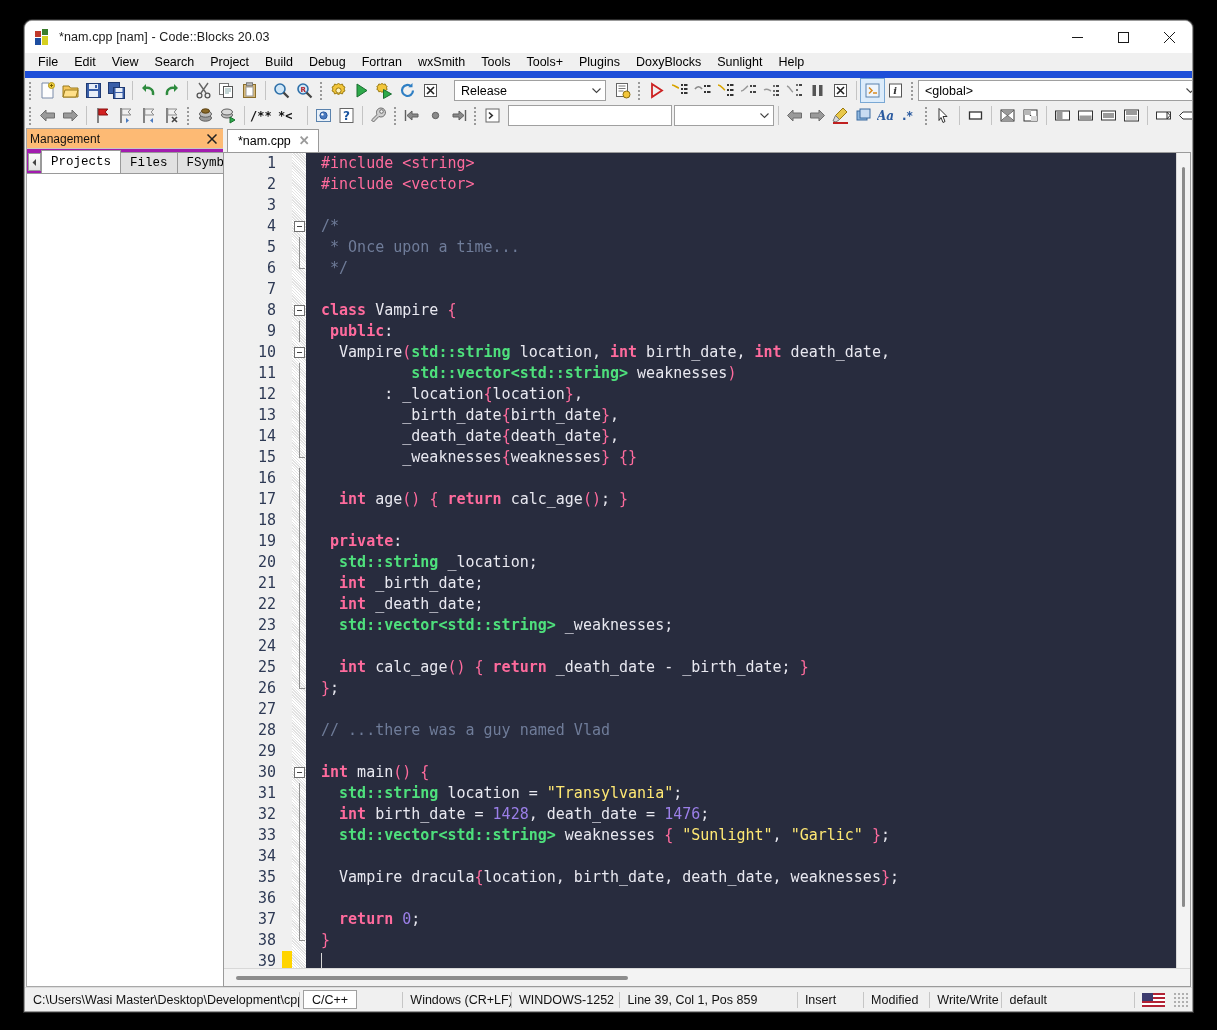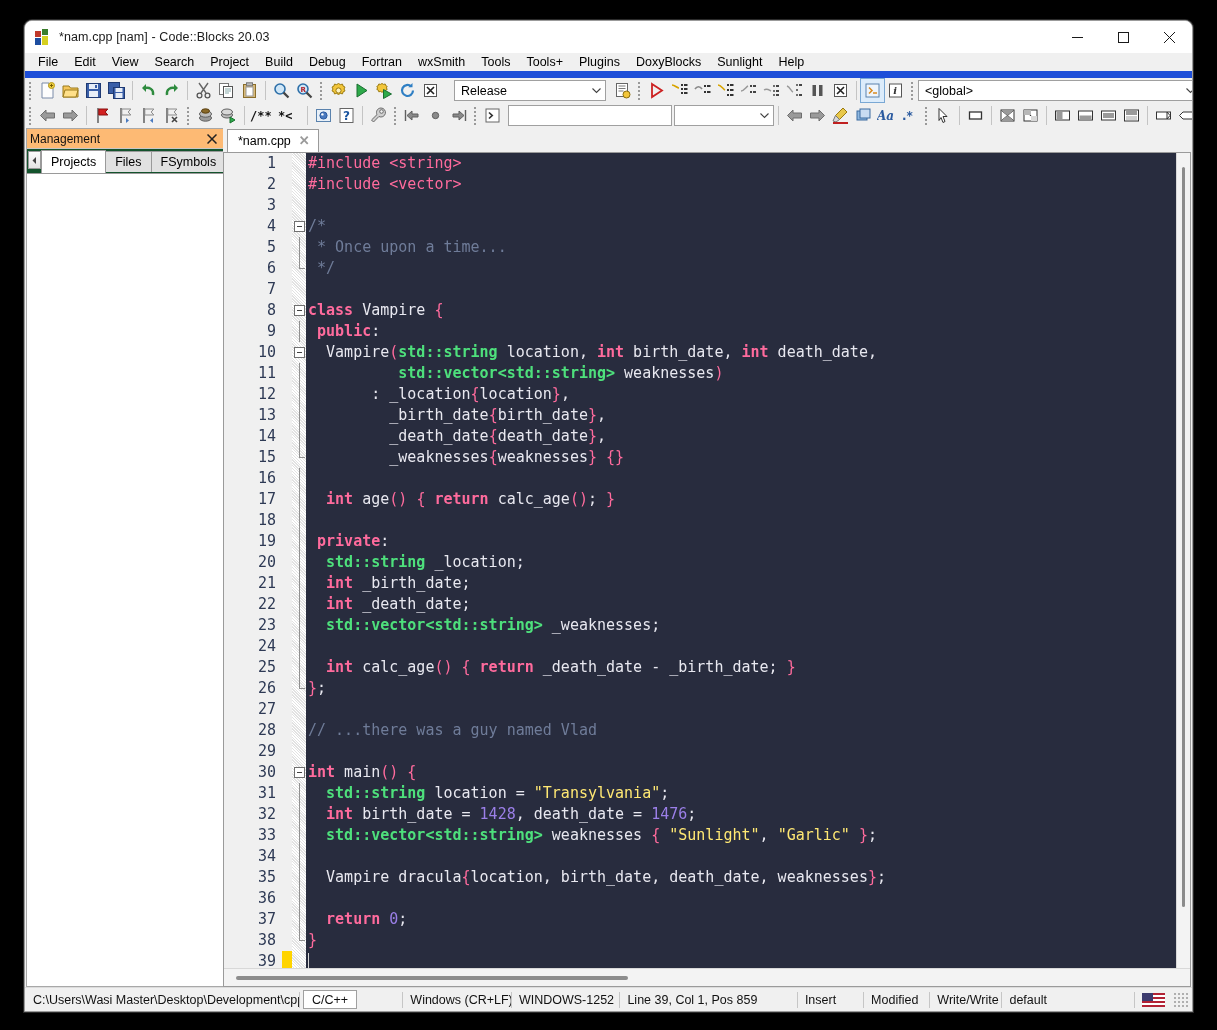--- a/index.html
+++ b/index.html
@@ -134,23 +134,24 @@
     padding: 0 3px 0 3px;
     border-bottom: 1px solid #c8c8c8;
   }
   #mgmt-header .t { flex: 1 1 auto; }
   #mgmt-close {
     width: 16px; height: 16px; display: flex;
     align-items: center; justify-content: center;
   }
   #mgmt-tabs {
     height: 24px; flex: 0 0 24px;
-    display: flex; align-items: center;
-    background: #14532d;
+    display: flex; align-items: flex-end;
+    background: #a21caf;
     padding-left: 1px;
+    font-family: Liberation Mono, monospace;
   }
   .tab-arrow {
     width: 13px; height: 18px; flex: 0 0 13px;
     border: 1px solid #9a9a9a;
     background: linear-gradient(#fcfcfc,#e4e4e4);
     display: flex; align-items: center; justify-content: center;
     margin-bottom: 2px;
   }
   .mtab {
     height: 21px;
@@ -248,21 +249,21 @@
     content: ""; position: absolute; left: 0; top: 10px;
     width: 6px; height: 1px; background: #909090;
   }
 
   #code {
     flex: 1 1 auto; min-width: 0;
     background: #282c3e;
     font-family: "DejaVu Sans Mono", monospace;
     font-size: 15px;
     color: #f0f0f0;
-    padding-left: 2px;
+    padding-left: 15px;
     white-space: pre;
     overflow: hidden;
     position: relative;
   }
   .cline { height: 21px; line-height: 21px; }
   .k   { color: #ff6b9d; font-weight: bold; }  
   .pp  { color: #ff6b9d; }                      
   .ty  { color: #4ee07c; font-weight: bold; }   
   .id  { color: #e8e8f0; }                      
   .op  { color: #ff6b9d; }                      

